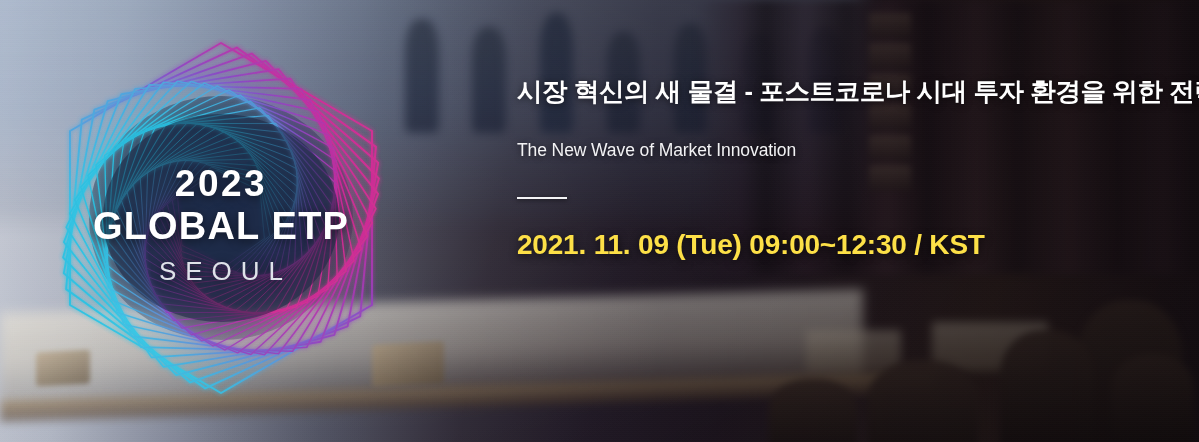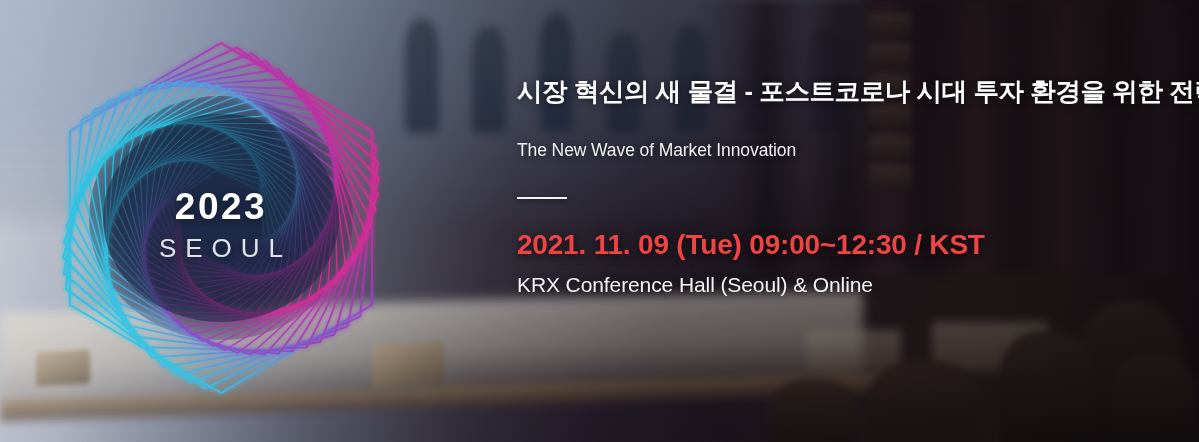--- a/index.html
+++ b/index.html
@@ -245,21 +245,21 @@
 
   .rule {
     width: 50px;
     height: 2px;
     background: #f4f4f6;
     margin-top: 33px;
     box-shadow: 0 1px 4px rgba(0,0,0,.6);
   }
 
   .date-line {
-    color: #ef4444;
+    color: #fde047;
     font-size: 28px;
     font-weight: 700;
     letter-spacing: -0.2px;
     line-height: 1.2;
     margin-top: 29px;
     white-space: nowrap;
     text-shadow: 0 2px 8px rgba(0,0,0,.65);
   }
   .venue-line {
     color: #f4f4f6;
@@ -449,27 +449,27 @@
               <path d="M0,-175 L151,-87 L151,87 L0,175 L-151,87 L-151,-87 Z" stroke-width="1.2"></path>
             </g>
         </g>
       </g>
 
       <ellipse cx="215" cy="232" rx="118" ry="104" fill="#1a2744" opacity="0.55"></ellipse>
     </svg>
 
     <div class="logo-text">
       <div class="logo-year">2023</div>
+      <div class="logo-main">GLOBAL ETP</div>
       <div class="logo-city">SEOUL</div>
     </div>
   </div>
 
   <div class="copy">
     <div class="title-ko">시장 혁신의 새 물결 - 포스트코로나 시대 투자 환경을 위한 전략들</div>
     <div class="sub-en">
       <div>The New Wave of Market Innovation</div>
     </div>
     <div class="rule"></div>
     <div class="date-line">2021. 11. 09 (Tue) 09:00~12:30 / KST</div>
-    <div class="venue-line">KRX Conference Hall (Seoul) &amp; Online</div>
   </div>
 
 </div>
 
 </body></html>

